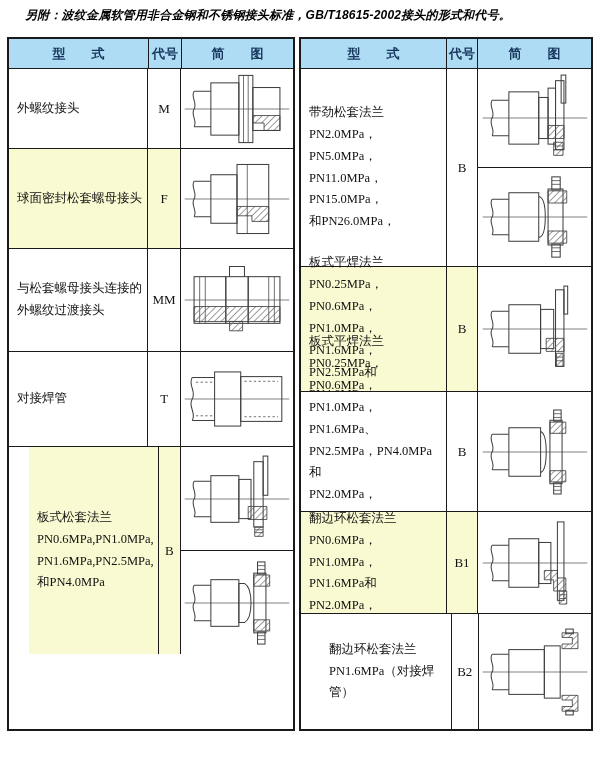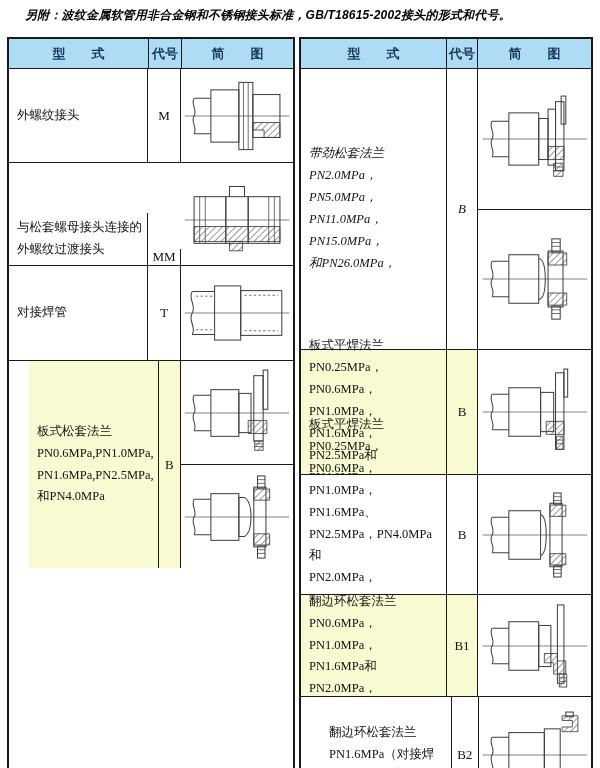--- a/index.html
+++ b/index.html
@@ -56,21 +56,21 @@
 <div class="title">另附：波纹金属软管用非合金钢和不锈钢接头标准，GB/T18615-2002接头的形式和代号。</div>
 
 <div class="tables">
   <div class="table t-left">
     <div class="thead">
       <div class="hcell h-type">型　　式</div>
       <div class="hcell h-code">代号</div>
       <div class="hcell h-diag">简　　图</div>
     </div>
     <div class="tbody">
-        <div class="row" style="height: 94px;">
+        <div class="row" style="height: 80px;">
           <div class="type-cell">
             <div>外螺纹接头</div>
           </div>
           <div class="code-cell">M</div>
           <div class="diagram-cell">
             <div class="diag-sub">
               <svg width="112" height="90" viewBox="0 0 120 96">
                 <defs>
                   <pattern id="hp1" width="5" height="5" patternUnits="userSpaceOnUse" patternTransform="rotate(45)">
                     <line x1="0" y1="0" x2="0" y2="5" stroke="#666" stroke-width="1.4"></line>
@@ -81,21 +81,45 @@
                 <path d="M14 29 H32 M14 67 H32" stroke="#3f3f3f" fill="none" stroke-width="1.1"></path>
                 <rect x="32" y="20" width="30" height="56" stroke="#3f3f3f" fill="none" stroke-width="1.1"></rect>
                 <rect x="62" y="12" width="15" height="72" stroke="#3f3f3f" fill="none" stroke-width="1.1"></rect>
                 <path d="M67 12 V84 M72 12 V84" stroke="#3f3f3f" fill="none" stroke-width="0.8"></path>
                 <rect x="77" y="25" width="29" height="46" stroke="#3f3f3f" fill="none" stroke-width="1.1"></rect>
                 <path d="M77 55 h29 v16 h-17 v-8 h-12 z" fill="url(#hp1)" stroke="#3f3f3f" stroke-width="0.9"></path>
               </svg>
             </div>
           </div>
         </div>
-        <div class="row" style="height: 103px; align-items: flex-end;">
+        <div class="row hl" style="height: 100px;">
+          <div class="type-cell">
+            <div>球面密封松套螺母接头</div>
+          </div>
+          <div class="code-cell">F</div>
+          <div class="diagram-cell">
+            <div class="diag-sub">
+              <svg width="112" height="90" viewBox="0 0 120 96">
+                <defs>
+                  <pattern id="hp2" width="5" height="5" patternUnits="userSpaceOnUse" patternTransform="rotate(45)">
+                    <line x1="0" y1="0" x2="0" y2="5" stroke="#666" stroke-width="1.4"></line>
+                  </pattern>
+                </defs>
+                <line x1="4" y1="48" x2="116" y2="48" stroke="#3f3f3f" stroke-width="0.7"></line>
+                <path d="M14 29 c-4 6 4 13 0 19 c-4 6 4 13 0 19" stroke="#3f3f3f" fill="none" stroke-width="1.1"></path>
+                <path d="M14 29 H32 M14 67 H32" stroke="#3f3f3f" fill="none" stroke-width="1.1"></path>
+                <rect x="32" y="22" width="28" height="52" stroke="#3f3f3f" fill="none" stroke-width="1.1"></rect>
+                <rect x="60" y="11" width="34" height="74" stroke="#3f3f3f" fill="none" stroke-width="1.1"></rect>
+                <path d="M71 11 V85" stroke="#3f3f3f" fill="none" stroke-width="0.8"></path>
+                <path d="M60 56 h34 v16 h-18 v-6 h-16 z" fill="url(#hp2)" stroke="#3f3f3f" stroke-width="0.9"></path>
+              </svg>
+            </div>
+          </div>
+        </div>
+        <div class="row" style="height: 103px;">
           <div class="type-cell">
             <div>与松套螺母接头连接的</div>
             <div>外螺纹过渡接头</div>
           </div>
           <div class="code-cell">MM</div>
           <div class="diagram-cell">
             <div class="diag-sub">
               <svg width="112" height="90" viewBox="0 0 120 96">
                 <defs>
                   <pattern id="hp3" width="5" height="5" patternUnits="userSpaceOnUse" patternTransform="rotate(45)">
@@ -191,21 +215,21 @@
         </div>
       </div>
   </div>
   <div class="table t-right">
     <div class="thead">
       <div class="hcell h-type">型　　式</div>
       <div class="hcell h-code">代号</div>
       <div class="hcell h-diag">简　　图</div>
     </div>
     <div class="tbody">
-        <div class="row" style="height: 281px; font-style: italic;">
+        <div class="row" style="height: 198px;">
           <div class="type-cell">
             <div>带劲松套法兰</div>
             <div>PN2.0MPa，PN5.0MPa，</div>
             <div>PN11.0MPa，PN15.0MPa，</div>
             <div>和PN26.0MPa，</div>
           </div>
           <div class="code-cell">B</div>
           <div class="diagram-cell">
             <div class="diag-sub">
               <svg width="112" height="90" viewBox="0 0 120 96">

